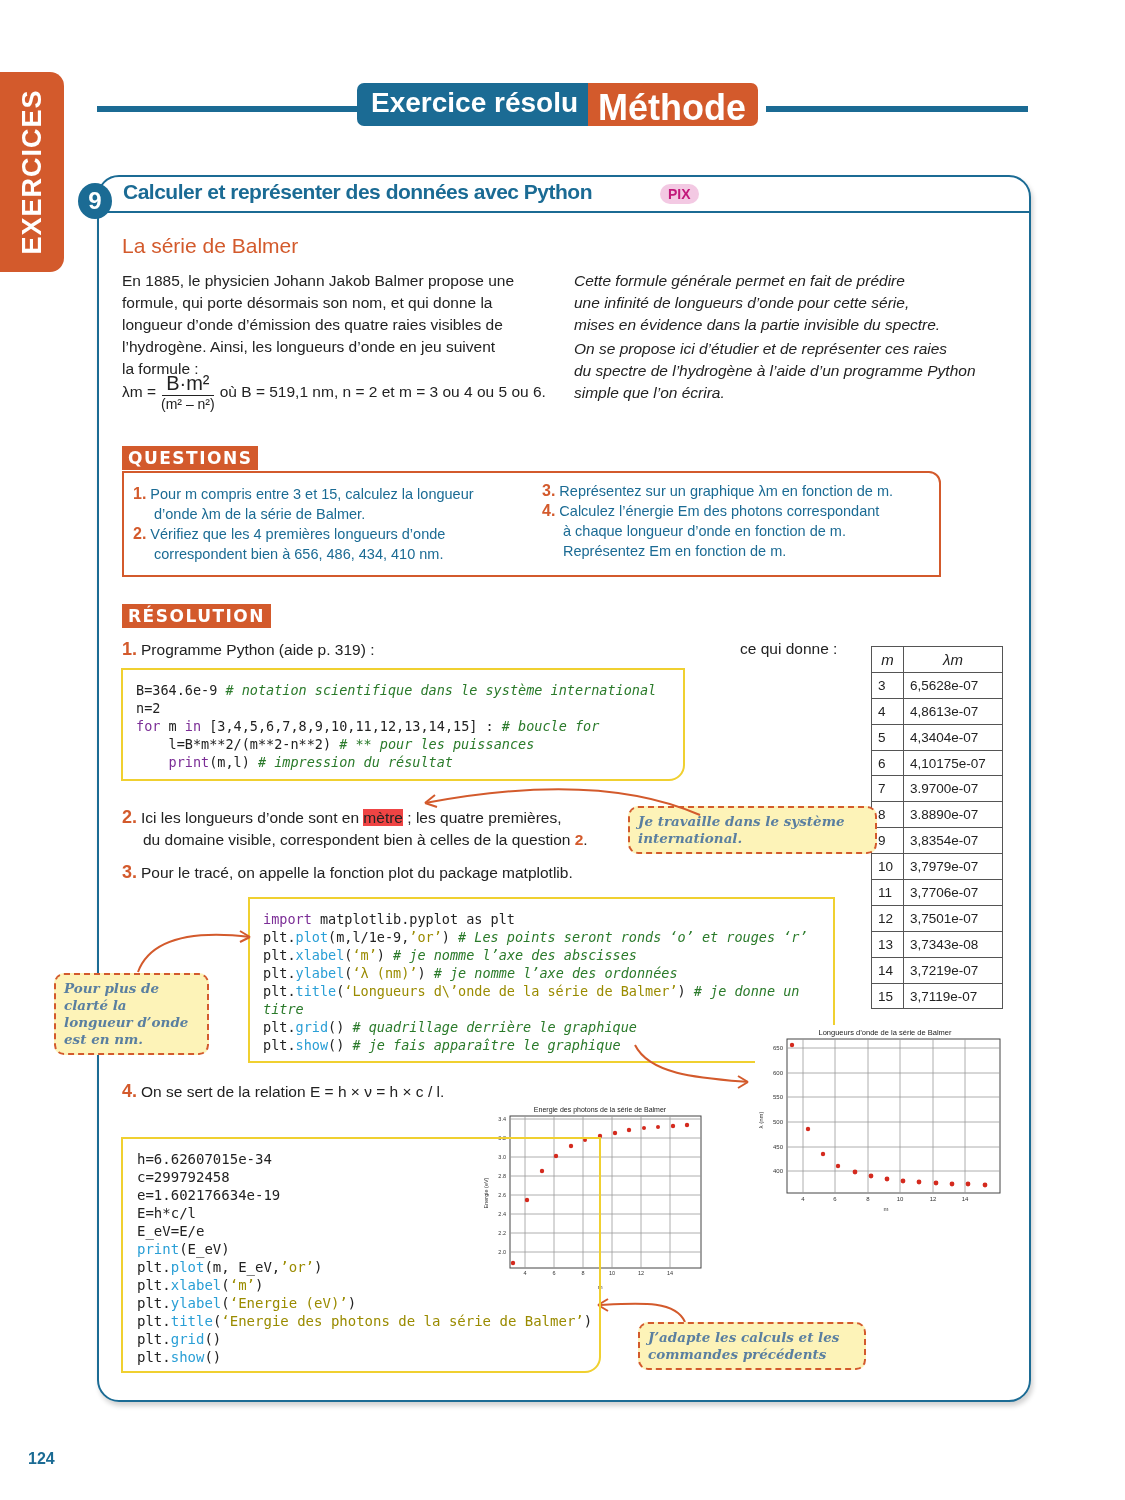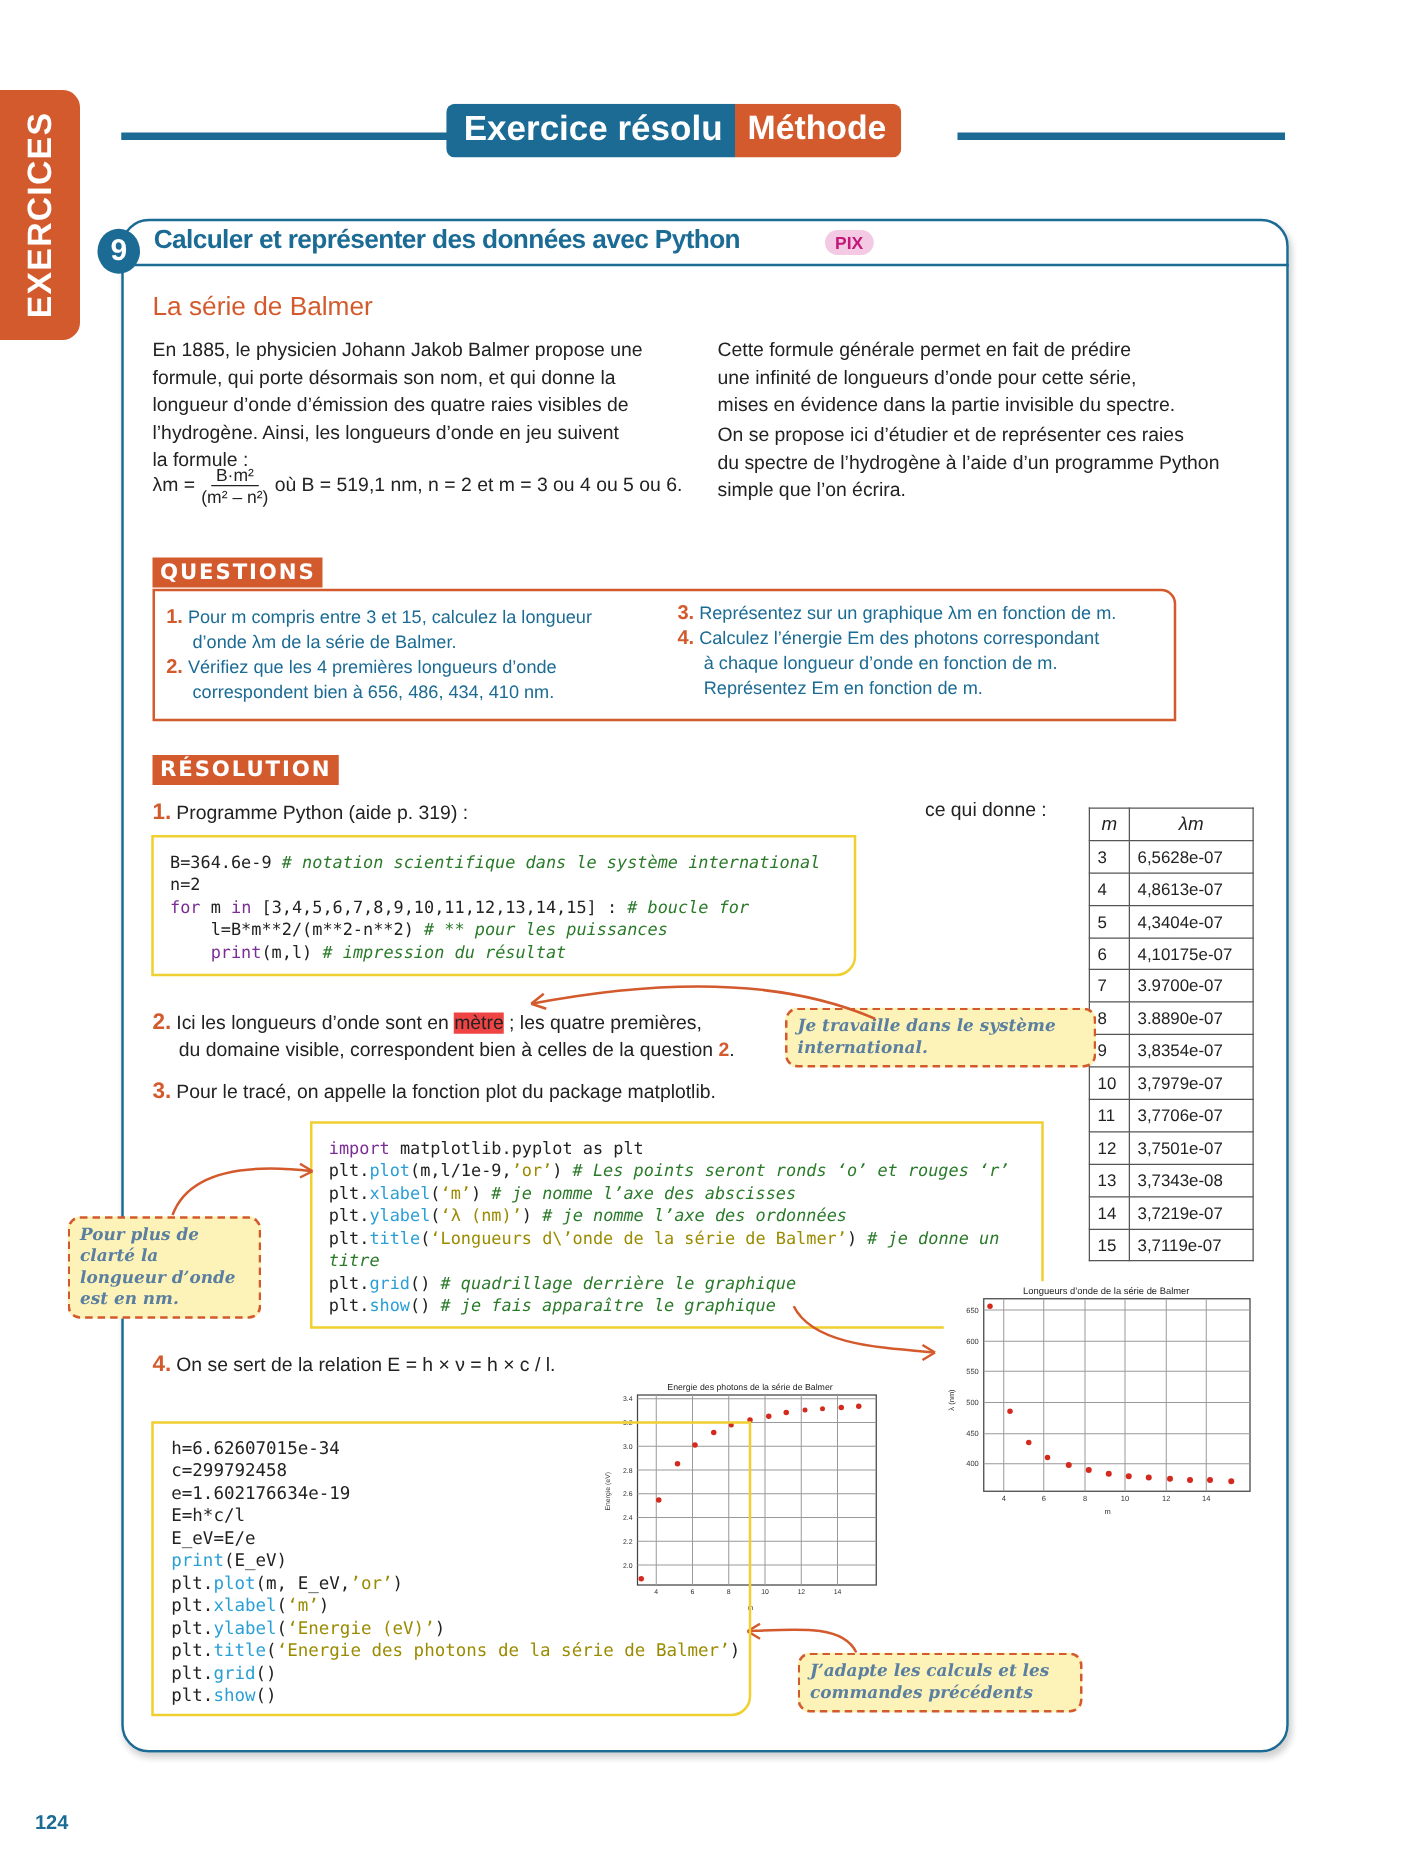--- a/index.html
+++ b/index.html
@@ -5,33 +5,33 @@
   * { box-sizing: border-box; margin: 0; padding: 0; }
   html, body { width: 1125px; height: 1500px; background: #fff; overflow: hidden; }
   body { position: relative; font-family: "Liberation Sans", sans-serif; color: #222; }
 
   .side-tab { position: absolute; left: 0; top: 72px; width: 64px; height: 200px; background: #d35a2c; border-radius: 0 14px 14px 0; }
   .side-tab span { position: absolute; left: 50%; top: 50%; transform: translate(-50%,-50%) rotate(-90deg); color: #fff; font-weight: bold; font-size: 27px; letter-spacing: 1px; white-space: nowrap; }
 
   .hdr-line { position: absolute; top: 106px; height: 6px; background: #1b6b94; }
   .hdr-badges { position: absolute; left: 357px; top: 83px; height: 43px; display: flex; border-radius: 7px; overflow: hidden; }
   .hdr-badges .b1 { background: #1b6b94; color: #fff; font-weight: bold; font-size: 28px; padding: 4px 10px 0 14px; }
-  .hdr-badges .b2 { background: #d35a2c; color: #fff; font-weight: bold; font-size: 27px; padding: 4px 12px 0 10px; }
+  .hdr-badges .b2 { background: #d35a2c; color: #fff; font-weight: bold; font-size: 36px; padding: 4px 12px 0 10px; }
 
   .card { position: absolute; left: 97px; top: 175px; width: 934px; height: 1227px; border: 2.5px solid #1b6b94; border-radius: 22px; box-shadow: 2px 4px 5px rgba(0,0,0,0.18); }
   .card-title-line { position: absolute; left: 97px; top: 211px; width: 934px; height: 2px; background: #1b6b94; }
   .num-badge { position: absolute; left: 78px; top: 183px; width: 34px; height: 36px; border-radius: 50%; background: #1b6b94; color: #fff; font-weight: bold; font-size: 24px; text-align: center; line-height: 36px; }
   .ex-title { position: absolute; left: 123px; top: 180px; font-size: 21px; font-weight: bold; color: #1b6b94; letter-spacing: -0.5px; }
   .pix { position: absolute; left: 660px; top: 184px; background: #f3c9e3; color: #c2187a; font-weight: bold; font-size: 14px; padding: 2px 8px; border-radius: 10px; }
 
   .subtitle { position: absolute; left: 122px; top: 234px; font-size: 21px; color: #d35a2c; }
   .intro { position: absolute; font-size: 15.5px; line-height: 22px; color: #222; }
   .formula { position: absolute; left: 122px; top: 372px; font-size: 15.5px; display: flex; align-items: center; }
   .frac { display: inline-flex; flex-direction: column; align-items: center; margin: 0 5px; }
-  .frac .num { border-bottom: 1px solid #222; padding: 0 4px; font-size: 14px; }
+  .frac .num { border-bottom: 1px solid #222; padding: 0 4px; font-size: 20px; }
   .frac .den { font-size: 14px; }
 
   .tag { position: absolute; background: #d35a2c; color: #fff; font-weight: bold; font-size: 17px; letter-spacing: 1.5px; padding: 2px 6px; font-family: "DejaVu Sans", sans-serif; }
   .qbox { position: absolute; left: 122px; top: 471px; width: 819px; height: 106px; border: 2px solid #d35a2c; border-radius: 0 12px 0 0; }
   .q { position: absolute; font-size: 14.5px; line-height: 20px; color: #1b6b94; }
   .q .n { color: #d35a2c; font-weight: bold; font-size: 16px; margin-right: 4px; }
 
   .step { position: absolute; font-size: 15.5px; color: #222; line-height: 22px; }
   .step .n { color: #d35a2c; font-weight: bold; font-size: 18px; margin-right: 4px; }
 
@@ -82,21 +82,21 @@
   <div>la formule :</div>
 </div>
 <div class="formula">
   <span>λm =</span>
   <span class="frac">
     <span class="num">B·m²</span>
     <span class="den">(m² – n²)</span>
   </span>
   <span>où B = 519,1 nm, n = 2 et m = 3 ou 4 ou 5 ou 6.</span>
 </div>
-<div class="intro" style="left:574px;top:270px;width:440px;">
+<div class="intro" style="left:574px;top:270px;width:440px;font-style:italic;">
   <div>Cette formule générale permet en fait de prédire</div>
   <div>une infinité de longueurs d’onde pour cette série,</div>
   <div>mises en évidence dans la partie invisible du spectre.</div>
   <div style="margin-top:2px">On se propose ici d’étudier et de représenter ces raies</div>
   <div>du spectre de l’hydrogène à l’aide d’un programme Python</div>
   <div>simple que l’on écrira.</div>
 </div>
 
 <div class="tag" style="left:122px;top:446px;">QUESTIONS</div>
 <div class="qbox"></div>

